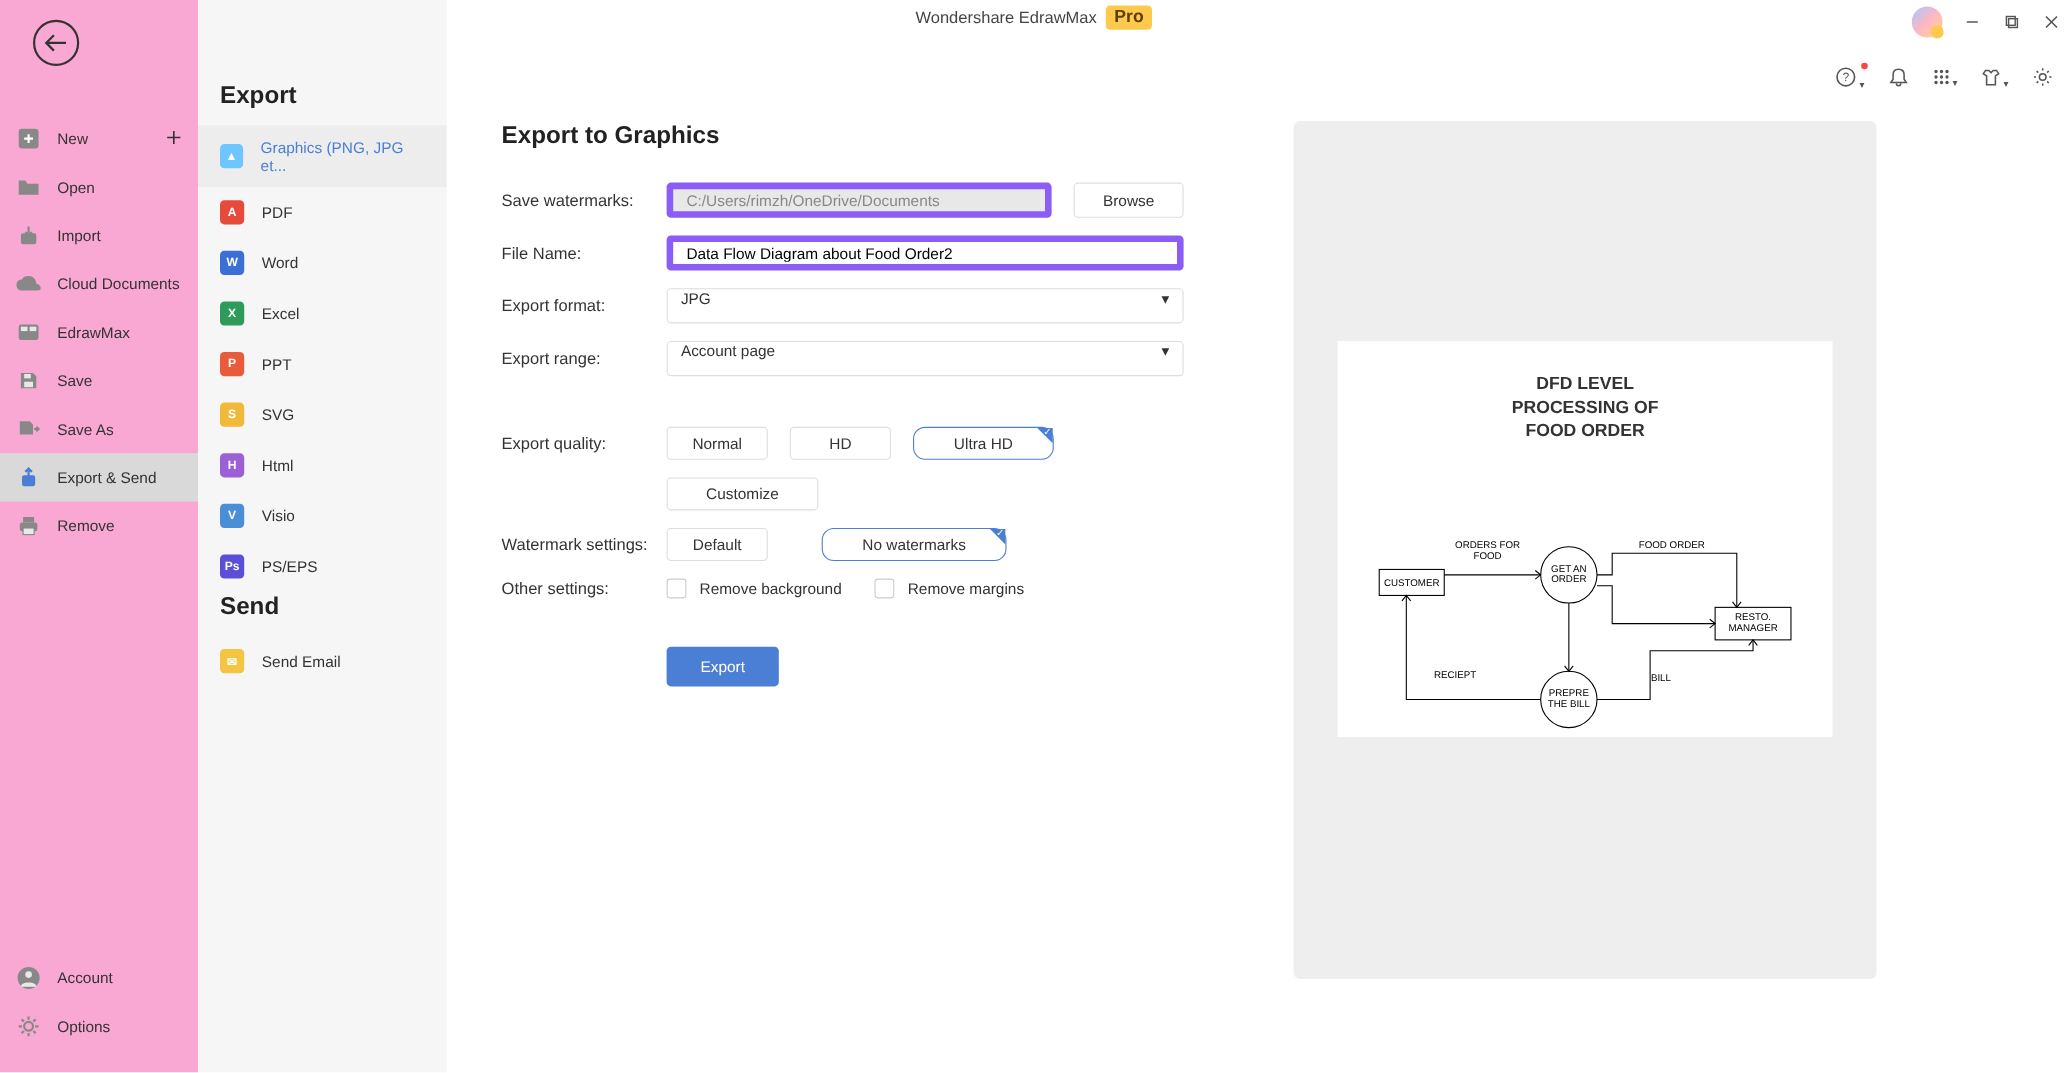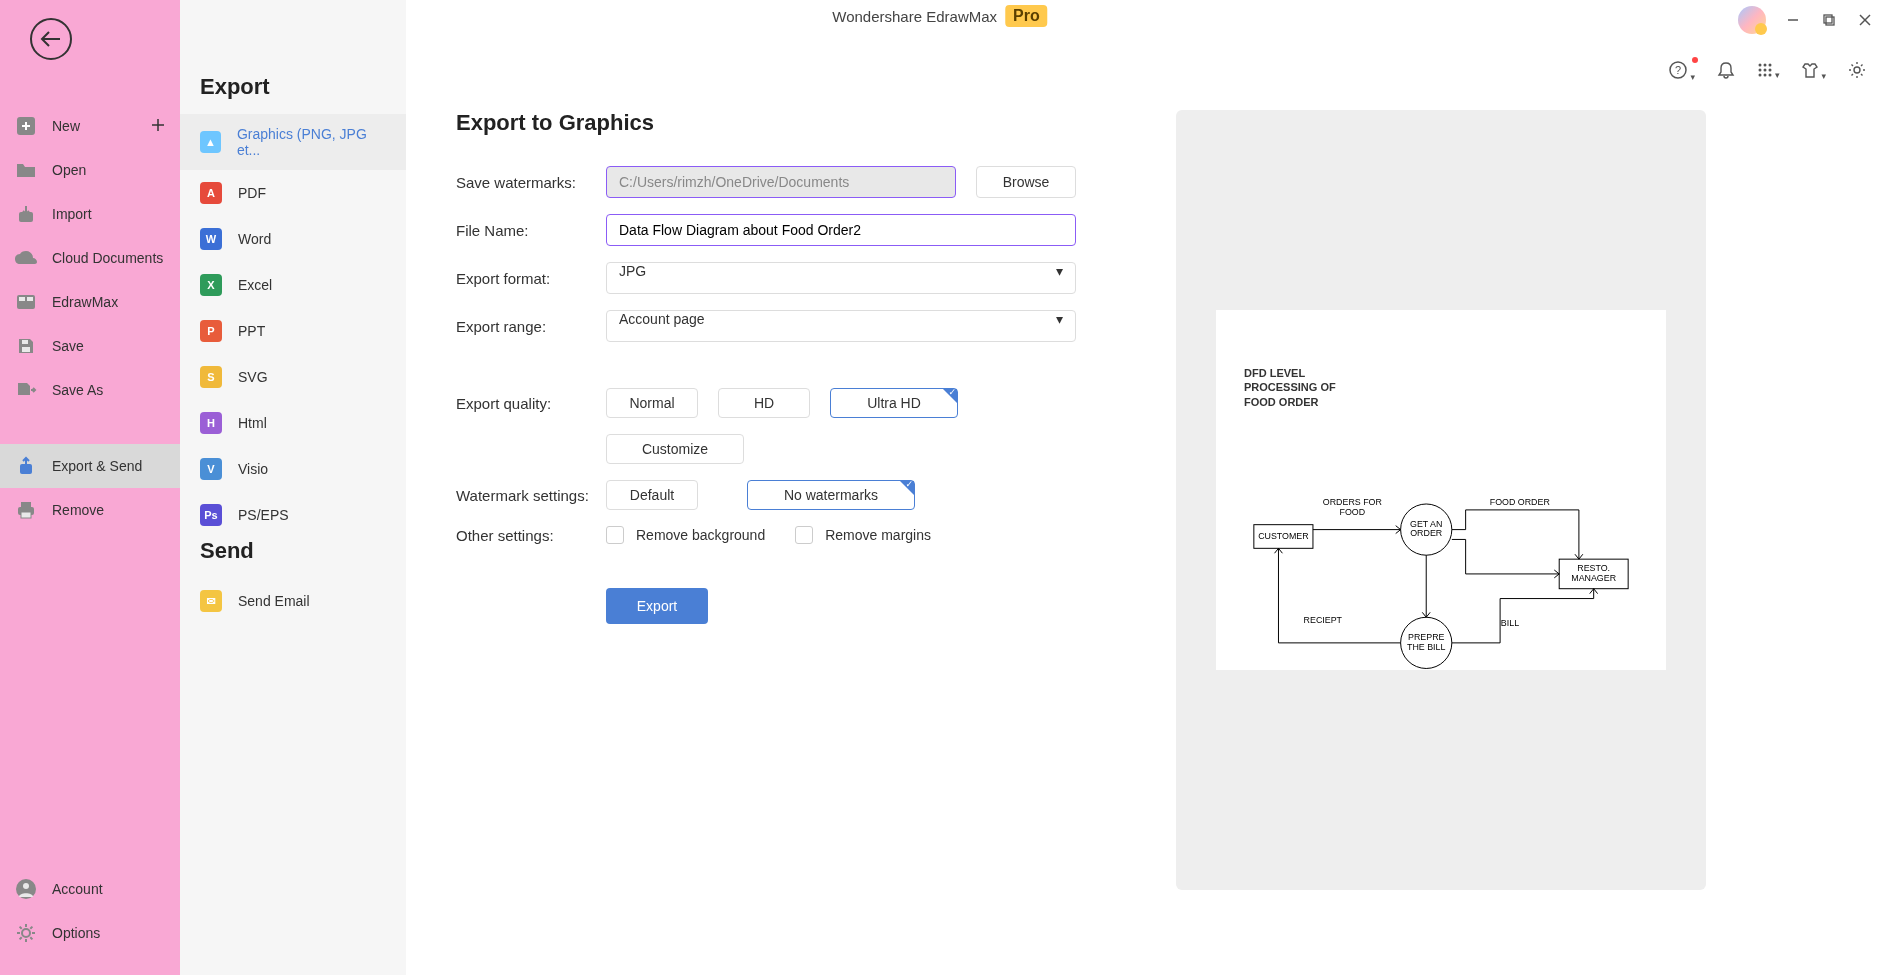--- a/index.html
+++ b/index.html
@@ -18,59 +18,59 @@
 .toolbar-icons { position: absolute; right: 14px; top: 60px; display:flex; gap: 22px; align-items:center; color:#555; }
 .tool-icon { position: relative; }
 .red-dot { position:absolute; top:-3px; right:-3px; width:6px; height:6px; background:#f44; border-radius:50%; }
 .chev-sm { font-size: 9px; margin-left:2px; }
 
 
 .col1 { width: 180px; background: #f9a8d4; height: 100%; padding: 18px 0 0 0; display:flex; flex-direction:column; position: relative; }
 .back-circle { width: 42px; height: 42px; border: 2px solid #333; border-radius:50%; margin-left: 30px; display:flex; align-items:center; justify-content:center; margin-bottom: 44px; }
 .nav-item { display:flex; align-items:center; justify-content:space-between; padding: 10px 14px; color:#333; }
 .nav-item .left { display:flex; align-items:center; gap:14px; }
-.nav-item.active { background:#d9d9d9;margin-top:32px; }
+.nav-item.active { background:#d9d9d9; }
 .nav-icon { width: 24px; height:24px; display:flex; align-items:center; justify-content:center; }
 .col1-bottom { margin-top:auto; padding-bottom: 20px; }
 
 
 .col2 { width: 226px; background:#f6f6f6; height:100%; padding-top: 74px; }
 .col2 h2 { font-size: 22px; font-weight: 700; color:#222; padding: 0 20px 14px 20px; }
 .format-item { display:flex; align-items:center; gap:16px; padding: 12px 20px; color:#333; font-size: 14px; }
 .format-item.active { background:#ededed; color:#4a7fd5; }
 .fmt-icon { width: 22px; height:22px; border-radius:4px; display:flex; align-items:center; justify-content:center; font-size:11px; font-weight:700; color:#fff; }
 .send-head { font-size: 20px; font-weight: 700; padding: 40px 20px 12px 20px; color:#222; }
 
 
 .main { flex:1; padding: 110px 50px 0 50px; display:flex; gap: 100px; }
 .form-col { width: 620px; }
 .main h1 { font-size: 22px; font-weight: 700; color:#222; margin-bottom: 30px; }
 .form-row { display:flex; align-items:center; margin-bottom: 16px; }
 .form-label { width: 150px; color:#333; font-size:15px; }
-.text-input { flex:1; height:32px; border:1px solid #8b5cf6; border-radius:4px; padding: 0 12px; font-size:14px; background:#fff; }
+.text-input { flex:1; height:32px; border:6px solid #8b5cf6; border-radius:4px; padding: 0 12px; font-size:14px; background:#fff; }
 .text-input.disabled { background:#e8e8e8; color:#888; }
 .select-input { flex:1; height:32px; border:1px solid #ddd; border-radius:4px; padding: 0 12px; font-size:14px; background:#fff; display:flex; align-items:flex-start; justify-content:space-between; }
 .browse-btn { width:100px; height:32px; border:1px solid #ddd; border-radius:4px; background:#fff; margin-left:20px; display:flex; align-items:center; justify-content:center; }
 .btn-group { display:flex; gap:20px; }
 .opt-btn { height:30px; border:1px solid #ddd; border-radius:4px; background:#fff; padding: 0 20px; display:flex; align-items:center; justify-content:center; font-size:14px; position:relative; }
 .opt-btn.w92 { width: 92px; padding:0; }
 .opt-btn.w128 { width: 128px; padding:0; }
 .opt-btn.w168 { width: 168px; padding:0;margin-left:29px; }
-.opt-btn.selected { border-color:#4a7fd5; color:#333; }
+.opt-btn.selected { border-color:#4a7fd5; color:#333;border-radius:11px; }
 .opt-btn.selected::after { content:''; position:absolute; top:0; right:0; width:0; height:0; border-left:14px solid transparent; border-top:14px solid #4a7fd5; }
 .opt-btn.selected::before { content:'✓'; position:absolute; top:-2px; right:1px; color:#fff; font-size:9px; z-index:2; }
 .checkbox-row { display:flex; align-items:center; gap:12px; }
 .chk { width:18px; height:18px; border:1px solid #ccc; border-radius:3px; }
 .primary-btn { background:#4a7fd5; color:#fff; border:none; border-radius:4px; height:36px; width:102px; font-size:14px; display:flex; align-items:center; justify-content:center; margin-top:28px; }
 .spacer { height:30px; }
 
 
 .preview-area { flex:1; background:#eeeeee; border-radius:6px; height:780px; max-width:530px; display:flex; align-items:flex-start; justify-content:center; padding-top:200px; }
 .preview-page { background:#fff; width:450px; height:360px; padding: 30px 28px; font-family: Arial, sans-serif; position:relative; }
-.dfd-title { text-align:left; font-size:11px; font-weight:700; line-height:1.3; margin-bottom: 30px; margin-top: 26px; }
+.dfd-title { text-align:center; font-size:16px; font-weight:700; line-height:1.3; margin-bottom: 30px; }
 .dfd-svg { width:100%; height:260px; }
 .dfd-svg text { font-size:9px; font-family:Arial; }
 .dfd-svg .lbl { font-size:9px; }
 .dfd-svg rect, .dfd-svg circle { fill:#fff; stroke:#000; stroke-width:1; }
 .dfd-svg line, .dfd-svg path { stroke:#000; stroke-width:1; fill:none; }
 </style>
 </head>
 <body>
 
 <div class="titlebar">

